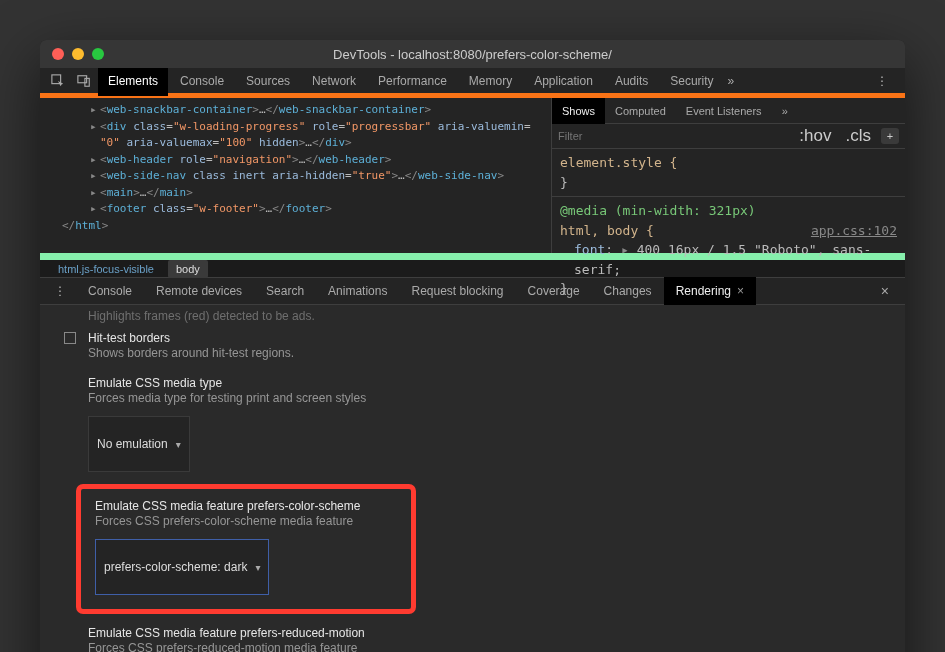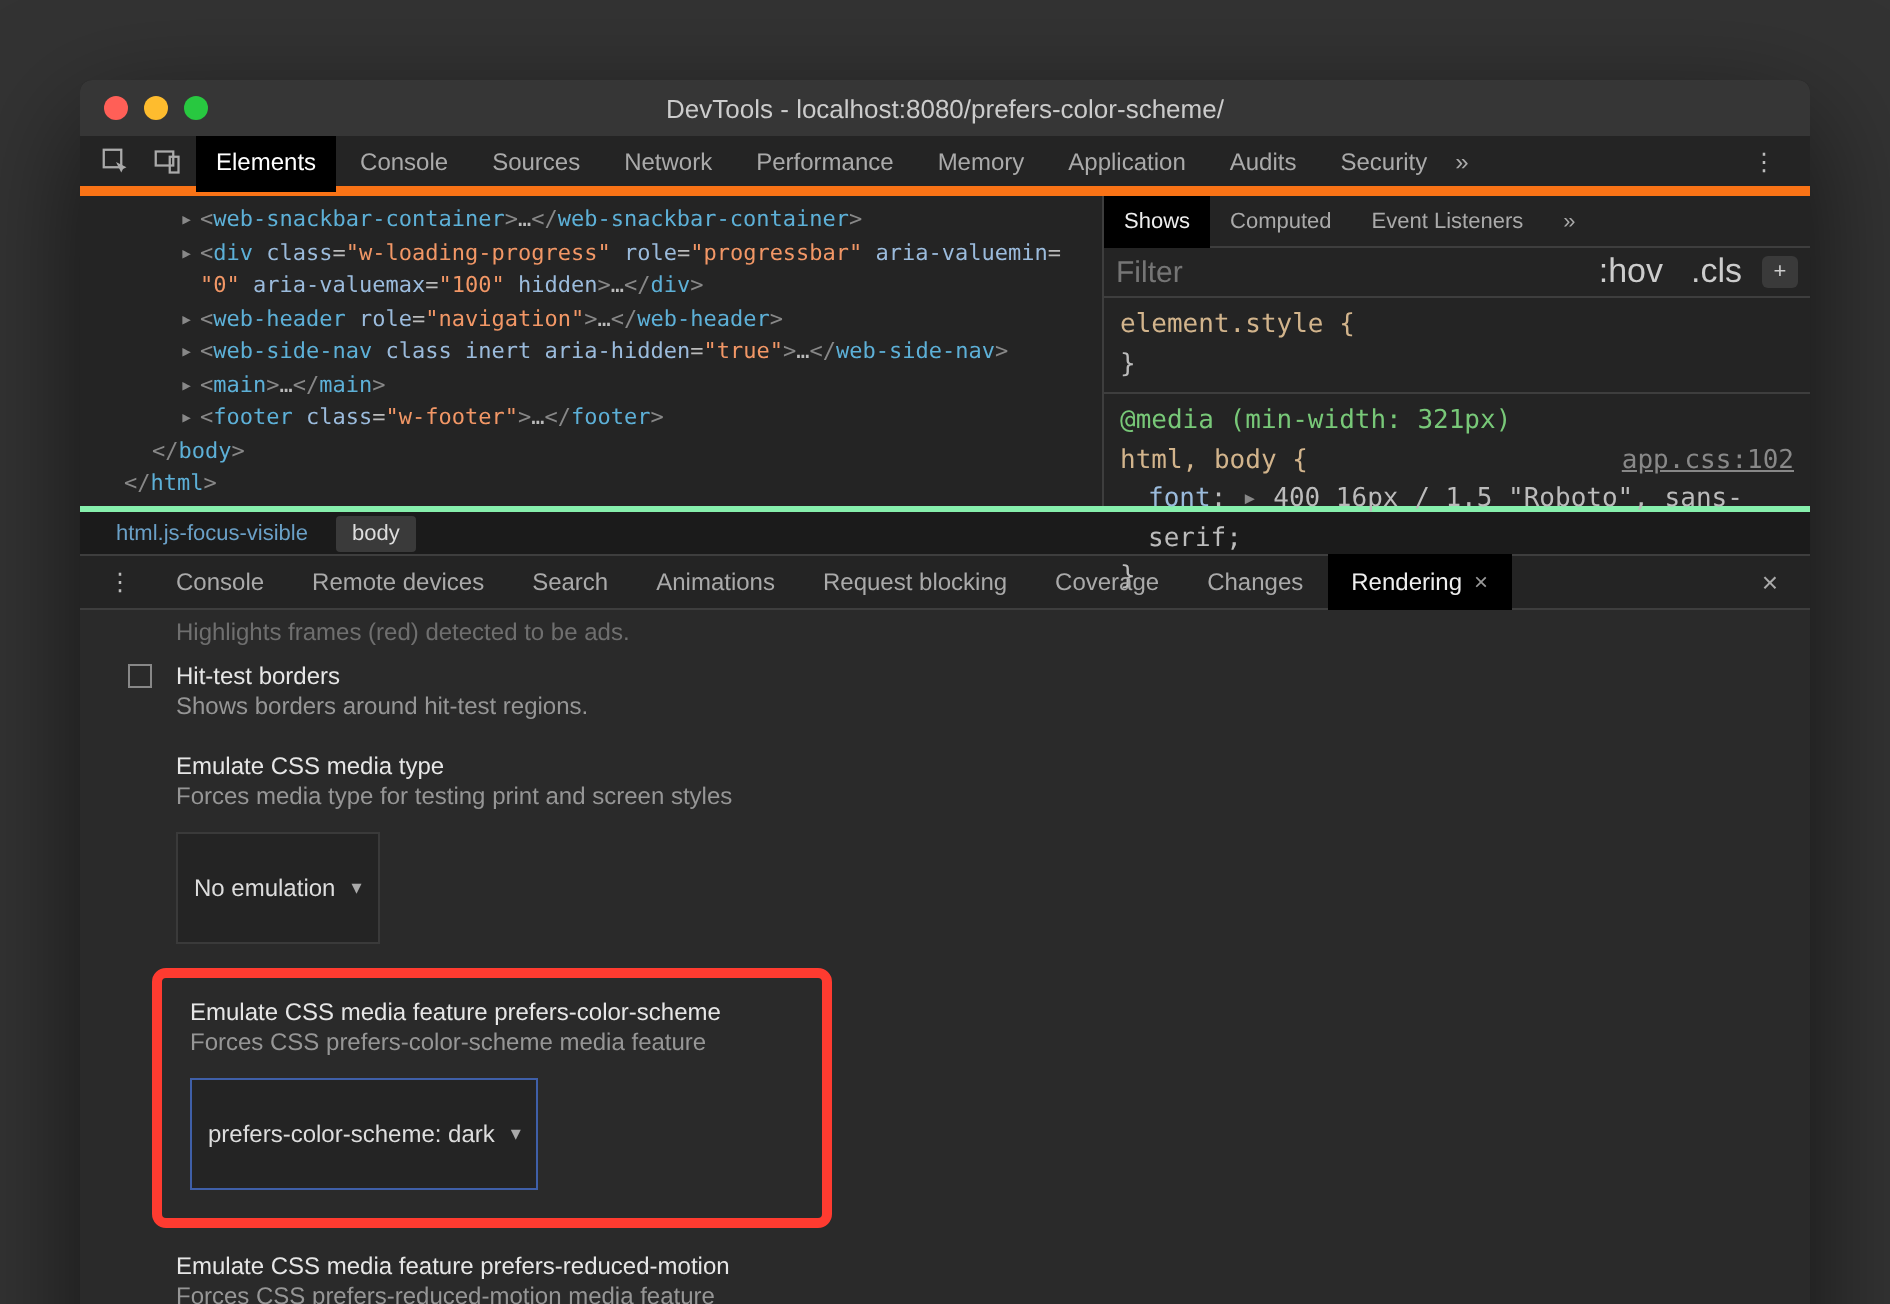--- a/index.html
+++ b/index.html
@@ -107,21 +107,21 @@
       border-bottom: 1px solid #3e3e3e;
       padding: 0 6px;
       gap: 6px;
     }
     .styles-filter-row input {
       background: transparent;
       border: none;
       outline: none;
       color: #bbb;
       flex: 1;
-      font-size: 15px;
+      font-size: 11px;
     }
     .pill { color: #ccc; font-size: 17px; cursor: pointer; padding: 2px 4px; }
     .plus-box {
       width: 18px; height: 16px;
       background: #3a3a3a; border-radius: 3px;
       display: flex; align-items: center; justify-content: center;
       color: #ccc; cursor: pointer;
     }
     .styles-body {
       flex: 1;
@@ -137,21 +137,21 @@
     .link { color: #888; text-decoration: underline; float: right; }
 
     .breadcrumb {
       height: 24px;
       background: #1b1b1b;
       display: flex;
       align-items: center;
       padding: 0 10px;
       font-size: 11px;
       gap: 6px;
-      border-top: 3px solid #86efac;
+      border-top: 7px solid #86efac;
     }
     .crumb { color: #6aa0c7; padding: 3px 8px; cursor: pointer; }
     .crumb.cur { background: #3a3a3a; color: #ddd; border-radius: 2px; }
 
     .drawer-tabs {
       height: 28px;
       background: #242424;
       border-top: 1px solid #3e3e3e;
       border-bottom: 1px solid #3e3e3e;
       display: flex;
@@ -251,21 +251,20 @@
 
   <div class="main-split">
     <div class="elements-pane">
       <div class="line indent3"><span class="tri">▸</span><span class="tag-angle">&lt;</span><span class="tag-name">web-snackbar-container</span><span class="tag-angle">&gt;</span><span class="punct">…</span><span class="tag-angle">&lt;/</span><span class="tag-name">web-snackbar-container</span><span class="tag-angle">&gt;</span></div>
       <div class="line indent3"><span class="tri">▸</span><span class="tag-angle">&lt;</span><span class="tag-name">div</span> <span class="attr-name">class</span>=<span class="attr-val">"w-loading-progress"</span> <span class="attr-name">role</span>=<span class="attr-val">"progressbar"</span> <span class="attr-name">aria-valuemin</span>=</div>
       <div class="line indent3" style="padding-left:52px;"><span class="attr-val">"0"</span> <span class="attr-name">aria-valuemax</span>=<span class="attr-val">"100"</span> <span class="attr-name">hidden</span><span class="tag-angle">&gt;</span><span class="punct">…</span><span class="tag-angle">&lt;/</span><span class="tag-name">div</span><span class="tag-angle">&gt;</span></div>
       <div class="line indent3"><span class="tri">▸</span><span class="tag-angle">&lt;</span><span class="tag-name">web-header</span> <span class="attr-name">role</span>=<span class="attr-val">"navigation"</span><span class="tag-angle">&gt;</span><span class="punct">…</span><span class="tag-angle">&lt;/</span><span class="tag-name">web-header</span><span class="tag-angle">&gt;</span></div>
       <div class="line indent3"><span class="tri">▸</span><span class="tag-angle">&lt;</span><span class="tag-name">web-side-nav</span> <span class="attr-name">class</span> <span class="attr-name">inert</span> <span class="attr-name">aria-hidden</span>=<span class="attr-val">"true"</span><span class="tag-angle">&gt;</span><span class="punct">…</span><span class="tag-angle">&lt;/</span><span class="tag-name">web-side-nav</span><span class="tag-angle">&gt;</span></div>
       <div class="line indent3"><span class="tri">▸</span><span class="tag-angle">&lt;</span><span class="tag-name">main</span><span class="tag-angle">&gt;</span><span class="punct">…</span><span class="tag-angle">&lt;/</span><span class="tag-name">main</span><span class="tag-angle">&gt;</span></div>
       <div class="line indent3"><span class="tri">▸</span><span class="tag-angle">&lt;</span><span class="tag-name">footer</span> <span class="attr-name">class</span>=<span class="attr-val">"w-footer"</span><span class="tag-angle">&gt;</span><span class="punct">…</span><span class="tag-angle">&lt;/</span><span class="tag-name">footer</span><span class="tag-angle">&gt;</span></div>
-      <div class="line indent2"><span class="tag-angle">&lt;/</span><span class="tag-name">body</span><span class="tag-angle">&gt;</span></div>
       <div class="line indent1"><span class="tag-angle">&lt;/</span><span class="tag-name">html</span><span class="tag-angle">&gt;</span></div>
     </div>
 
     <div class="styles-pane">
       <div class="styles-tabs">
         <div class="stab active">Shows</div>
         <div class="stab">Computed</div>
         <div class="stab">Event Listeners</div>
         <div class="stab">»</div>
       </div>

